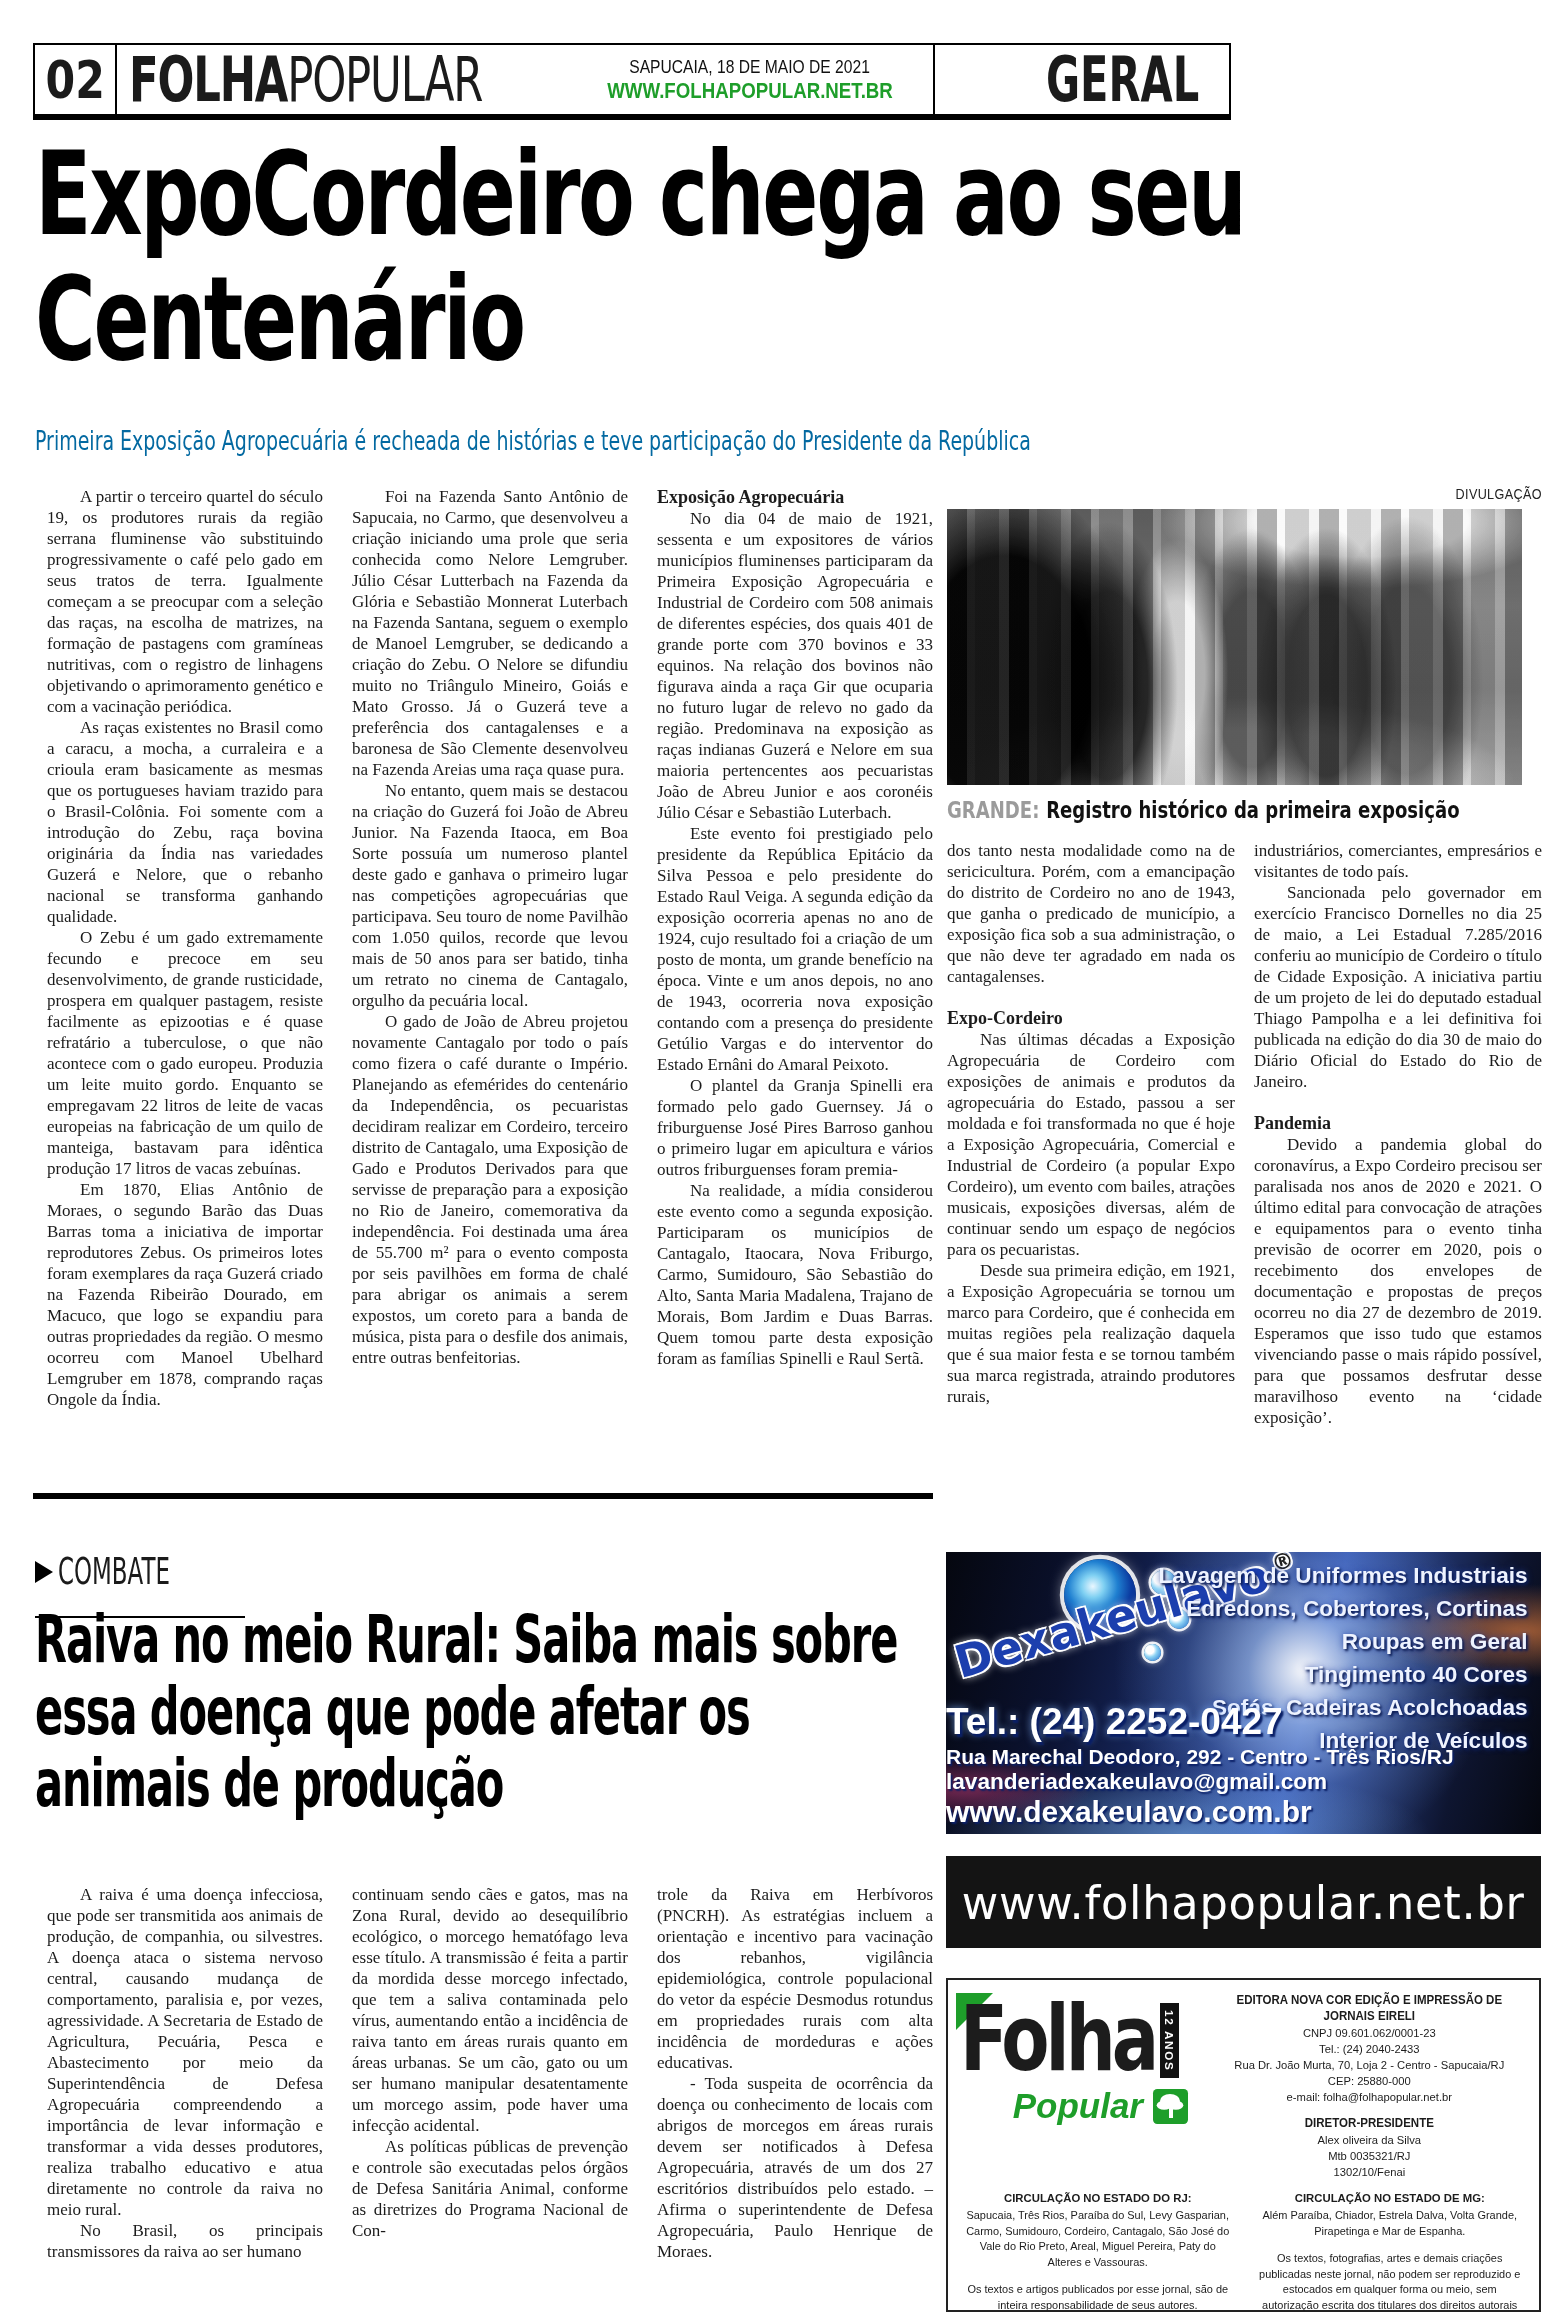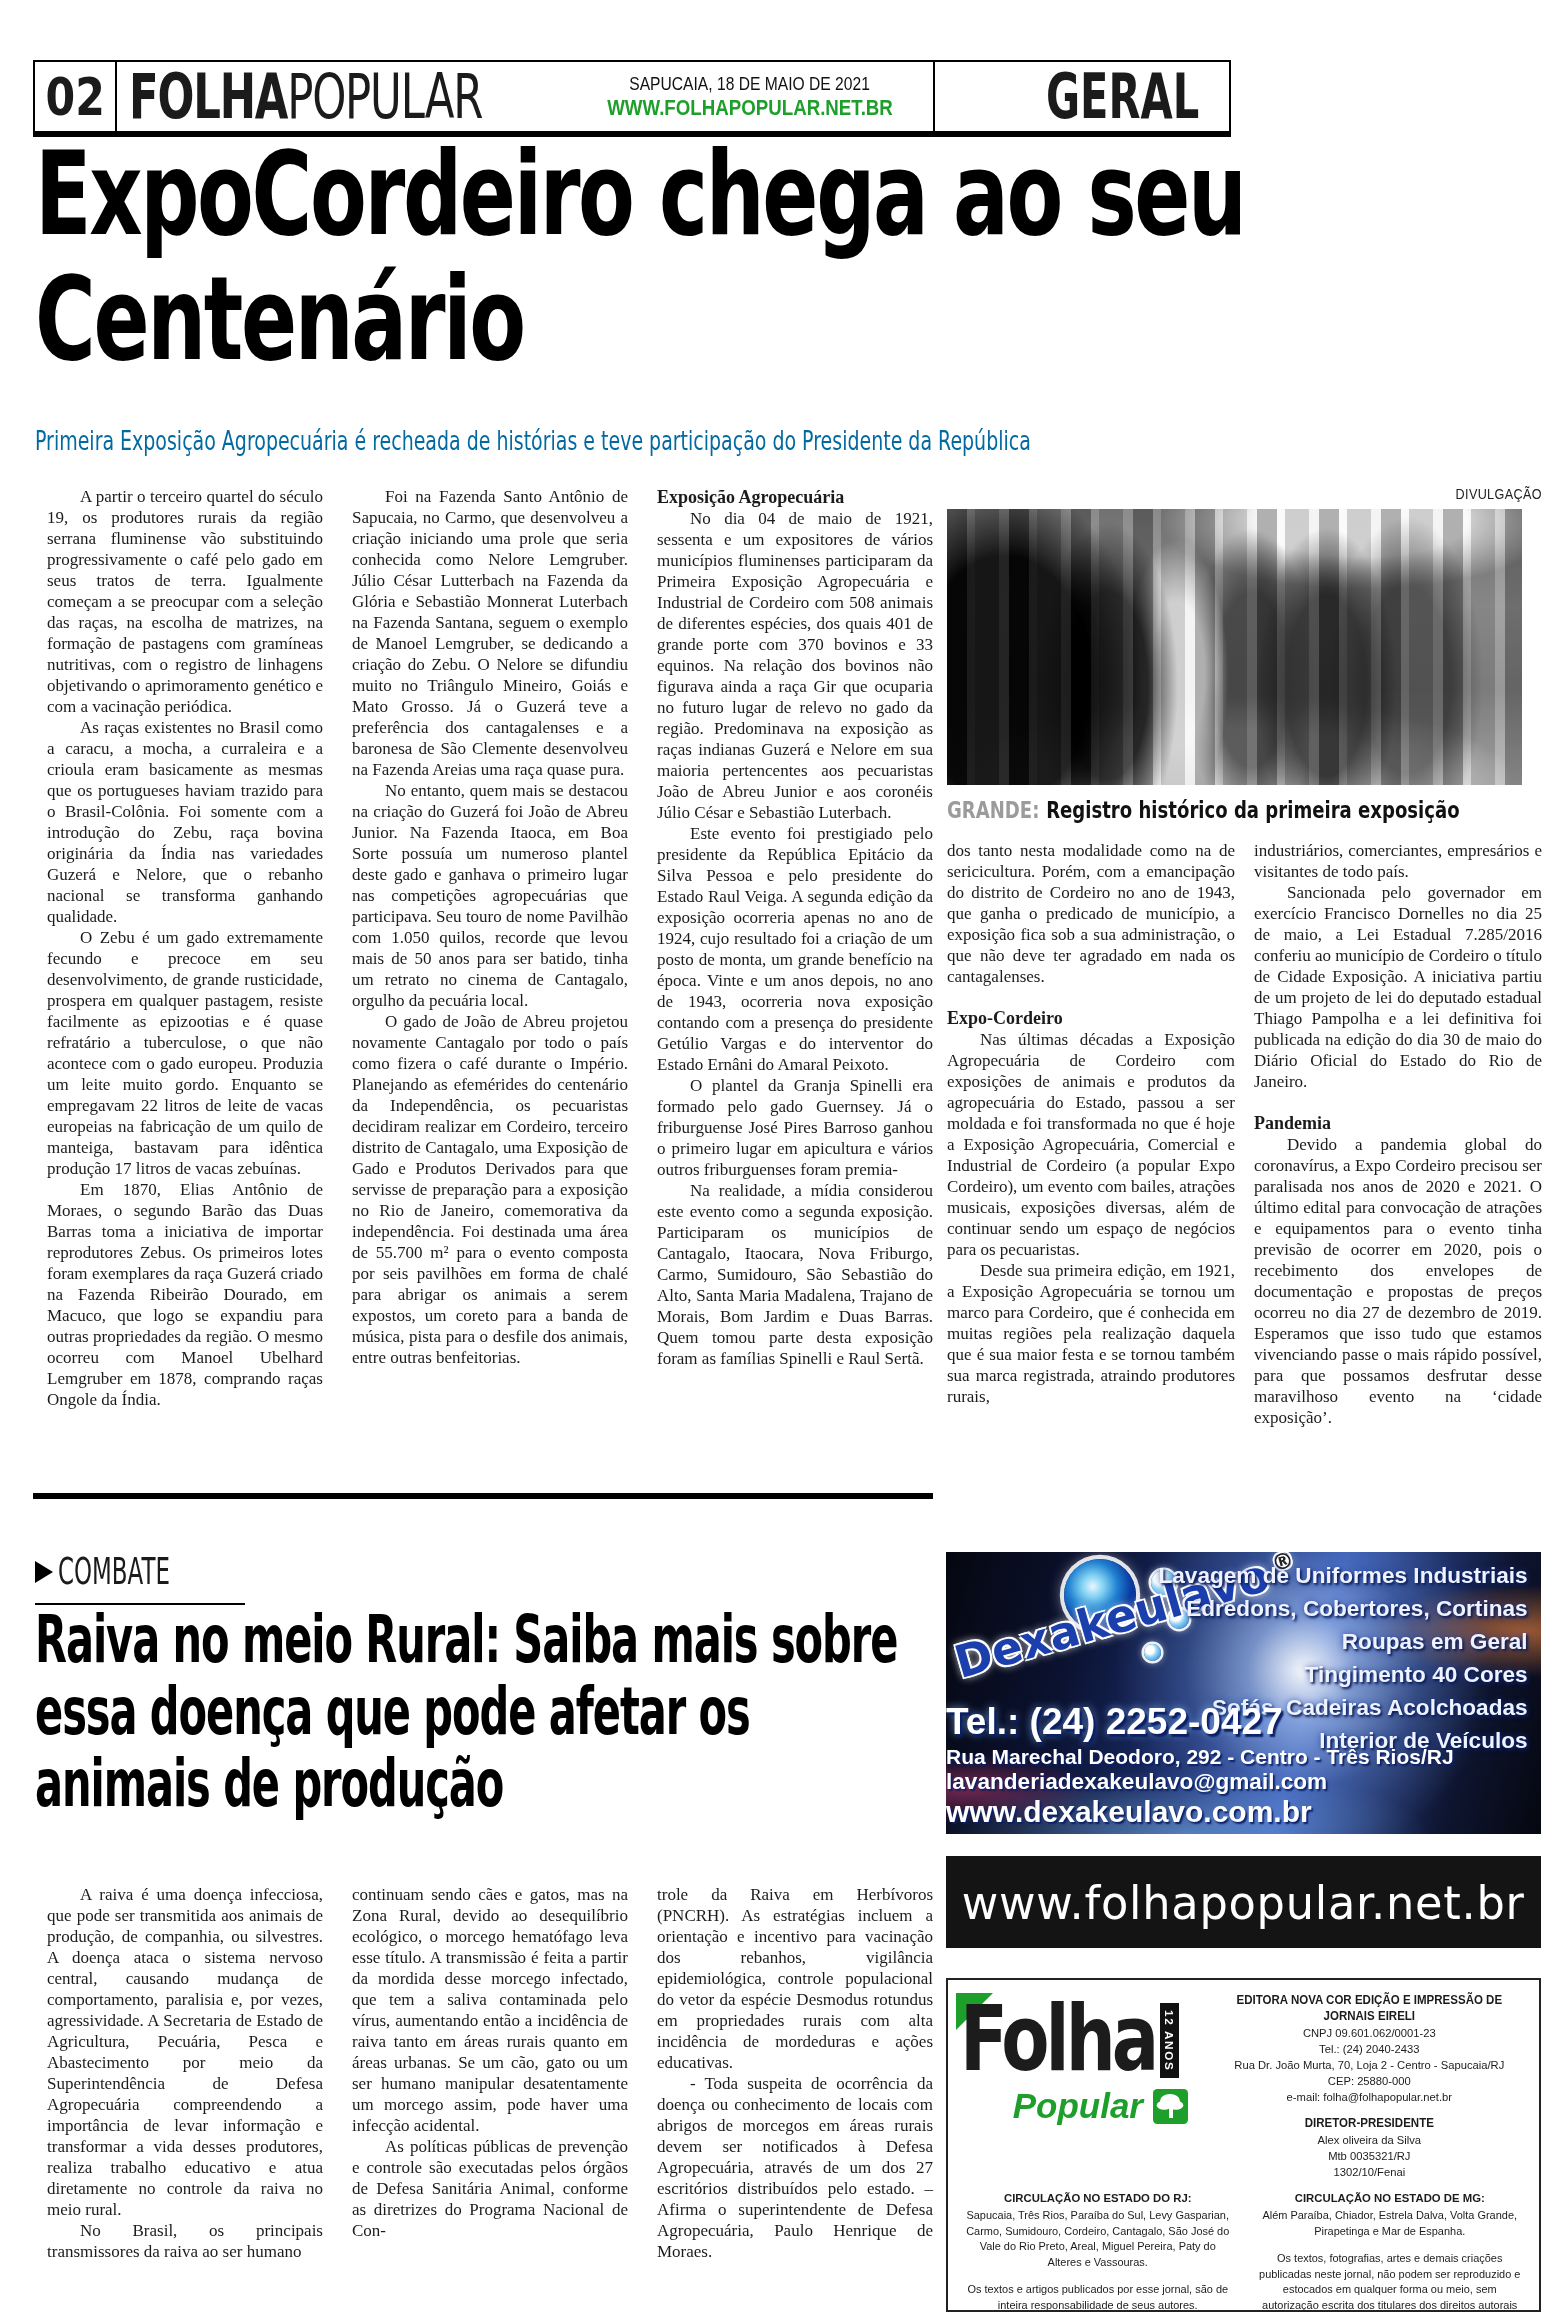--- a/index.html
+++ b/index.html
@@ -1,21 +1,21 @@
 <!DOCTYPE html>
 <html lang="pt" style="font-size:13.4px"><head>
 <meta charset="utf-8">
 <style>
   html,body{margin:0;padding:0;background:#6e6e6e;}
   .page{position:relative;width:1564px;height:2319px;background:#ffffff;overflow:hidden;
         font-family:"Liberation Serif",serif;color:#1b1b1b;}
   .cx{display:inline-block;white-space:nowrap;}
 
   
-  .masthead{position:absolute;left:33px;top:60px;width:1198px;height:77px;
+  .masthead{position:absolute;left:33px;top:43px;width:1198px;height:77px;
             border:2.5px solid #000;border-bottom-width:6.7px;box-sizing:border-box;background:#fff;}
   .pagenum{position:absolute;left:0;top:0;bottom:0;width:80px;border-right:2.5px solid #000;
            display:flex;align-items:center;justify-content:center;}
   .pagenum .cx{font-family:"DejaVu Sans",sans-serif;font-weight:800;font-size:52px;transform:scaleX(.82);}
   .brand{position:absolute;left:94px;top:0;bottom:0;display:flex;align-items:center;}
   .brand .cx{font-family:"DejaVu Sans",sans-serif;font-size:62px;font-weight:800;letter-spacing:-1.7px;
              transform:scaleX(.70);transform-origin:left center;}
   .brand .light{font-weight:400;}
   .hmeta{position:absolute;right:311px;top:50%;transform:translateY(-50%);text-align:center;
          font-family:"Liberation Sans",sans-serif;}
@@ -66,21 +66,21 @@
            font-weight:700;white-space:nowrap;transform:scaleX(.8);transform-origin:left top;color:#111;}
   .caption .cl{color:#9b9b9b;margin-right:8.4px;}
   .rcols{position:absolute;left:0;top:354px;bottom:0;width:100%;}
   .c4{position:absolute;left:0;top:0;width:288px;}
   .c5{position:absolute;left:307px;top:0;width:288px;}
 
   .hr1{position:absolute;left:33px;top:1493px;width:900px;height:5.8px;background:#000;}
 
   
   .kicker{position:absolute;left:35px;top:1550px;display:flex;align-items:center;gap:5px;
-          border-bottom:2.5px solid #000;padding-bottom:10px;width:210px;}
+          border-bottom:2.5px solid #000;padding-bottom:23px;width:210px;}
   .tri{width:0;height:0;border-left:18.4px solid #000;border-top:11.7px solid transparent;
        border-bottom:11.7px solid transparent;}
   .kicker .cx{font-family:"DejaVu Sans",sans-serif;font-size:37px;transform:scaleX(.62);
               transform-origin:left center;}
   .h2{position:absolute;left:35px;top:1604px;margin:0;font-family:"DejaVu Sans",sans-serif;
       font-size:65px;font-weight:700;line-height:72px;letter-spacing:-1.7px;color:#000;}
   .h2 .hl{display:block;transform:scaleX(.64);transform-origin:left top;white-space:nowrap;}
   .a2body{position:absolute;left:47px;top:1839px;width:887px;height:468px;overflow:hidden;margin-top:45px;}
 
   

